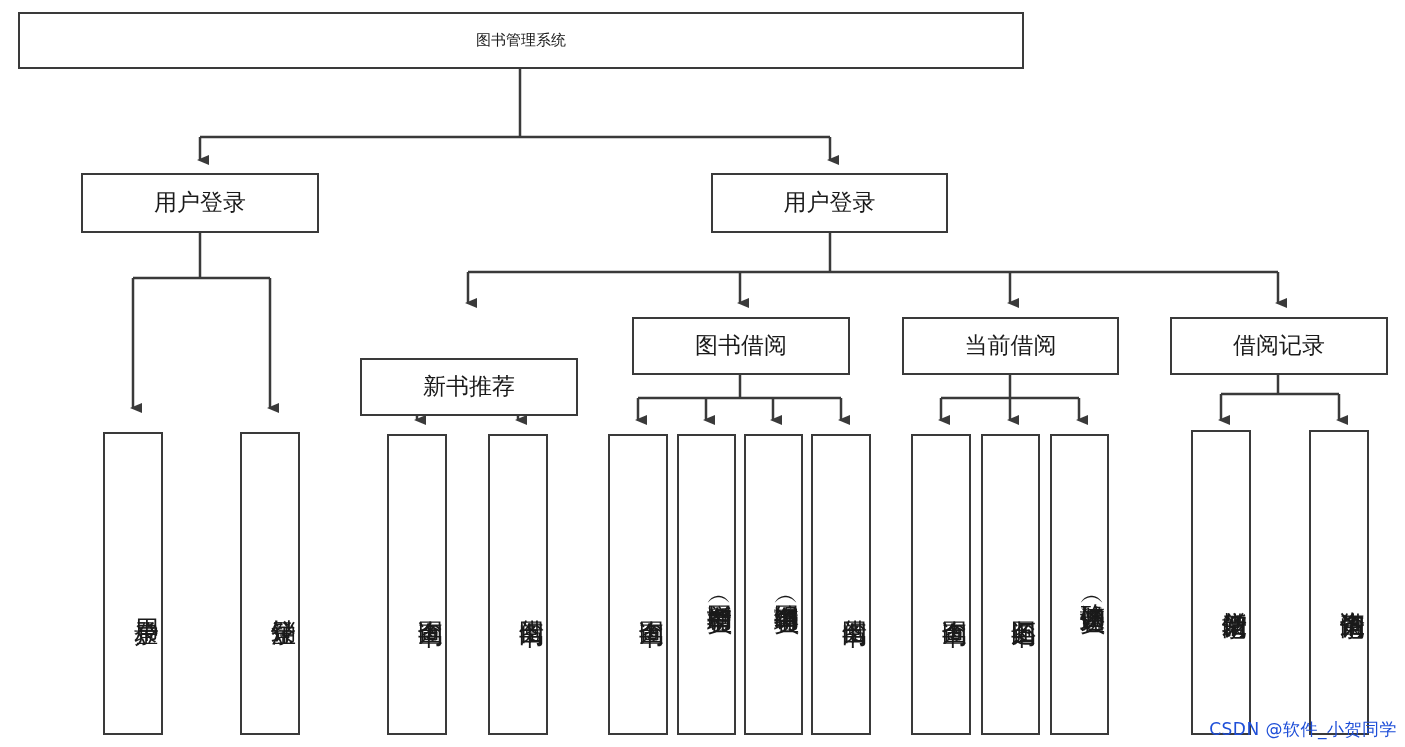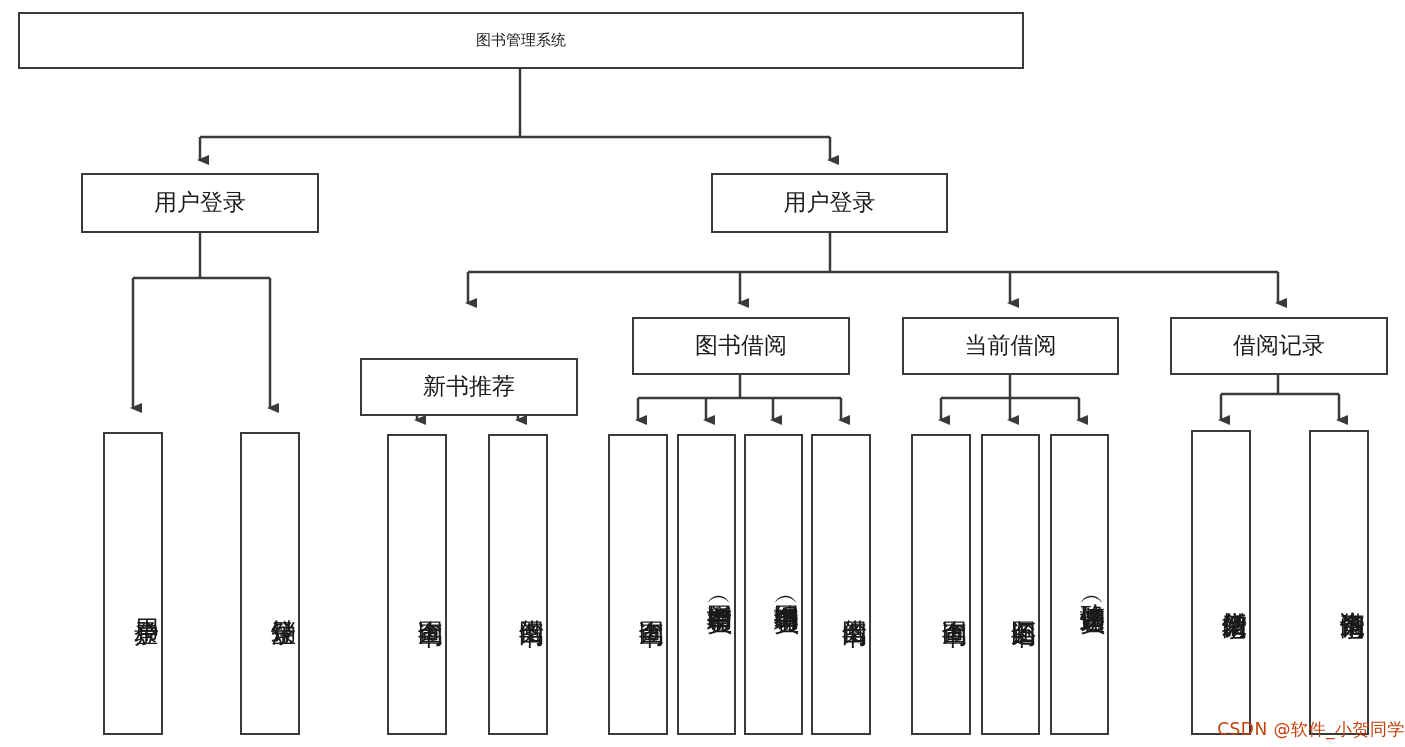--- a/index.html
+++ b/index.html
@@ -52,24 +52,24 @@
     align-items: flex-start;
     justify-content: center;
   }
   .node.v span {
     writing-mode: vertical-rl;
     text-orientation: upright;
     white-space: nowrap;
   }
   .watermark {
     position: absolute;
-    right: 0;
+    right: 8px;
     bottom: 6px;
     font-size: 17px;
-    color: #c2410c;
+    color: #1d4ed8;
     letter-spacing: 0.5px;
     white-space: nowrap;
   }
 </style>
 </head>
 <body>
 
 <div id="canvas">
 
   <svg class="wires" viewBox="0 0 1405 747">

